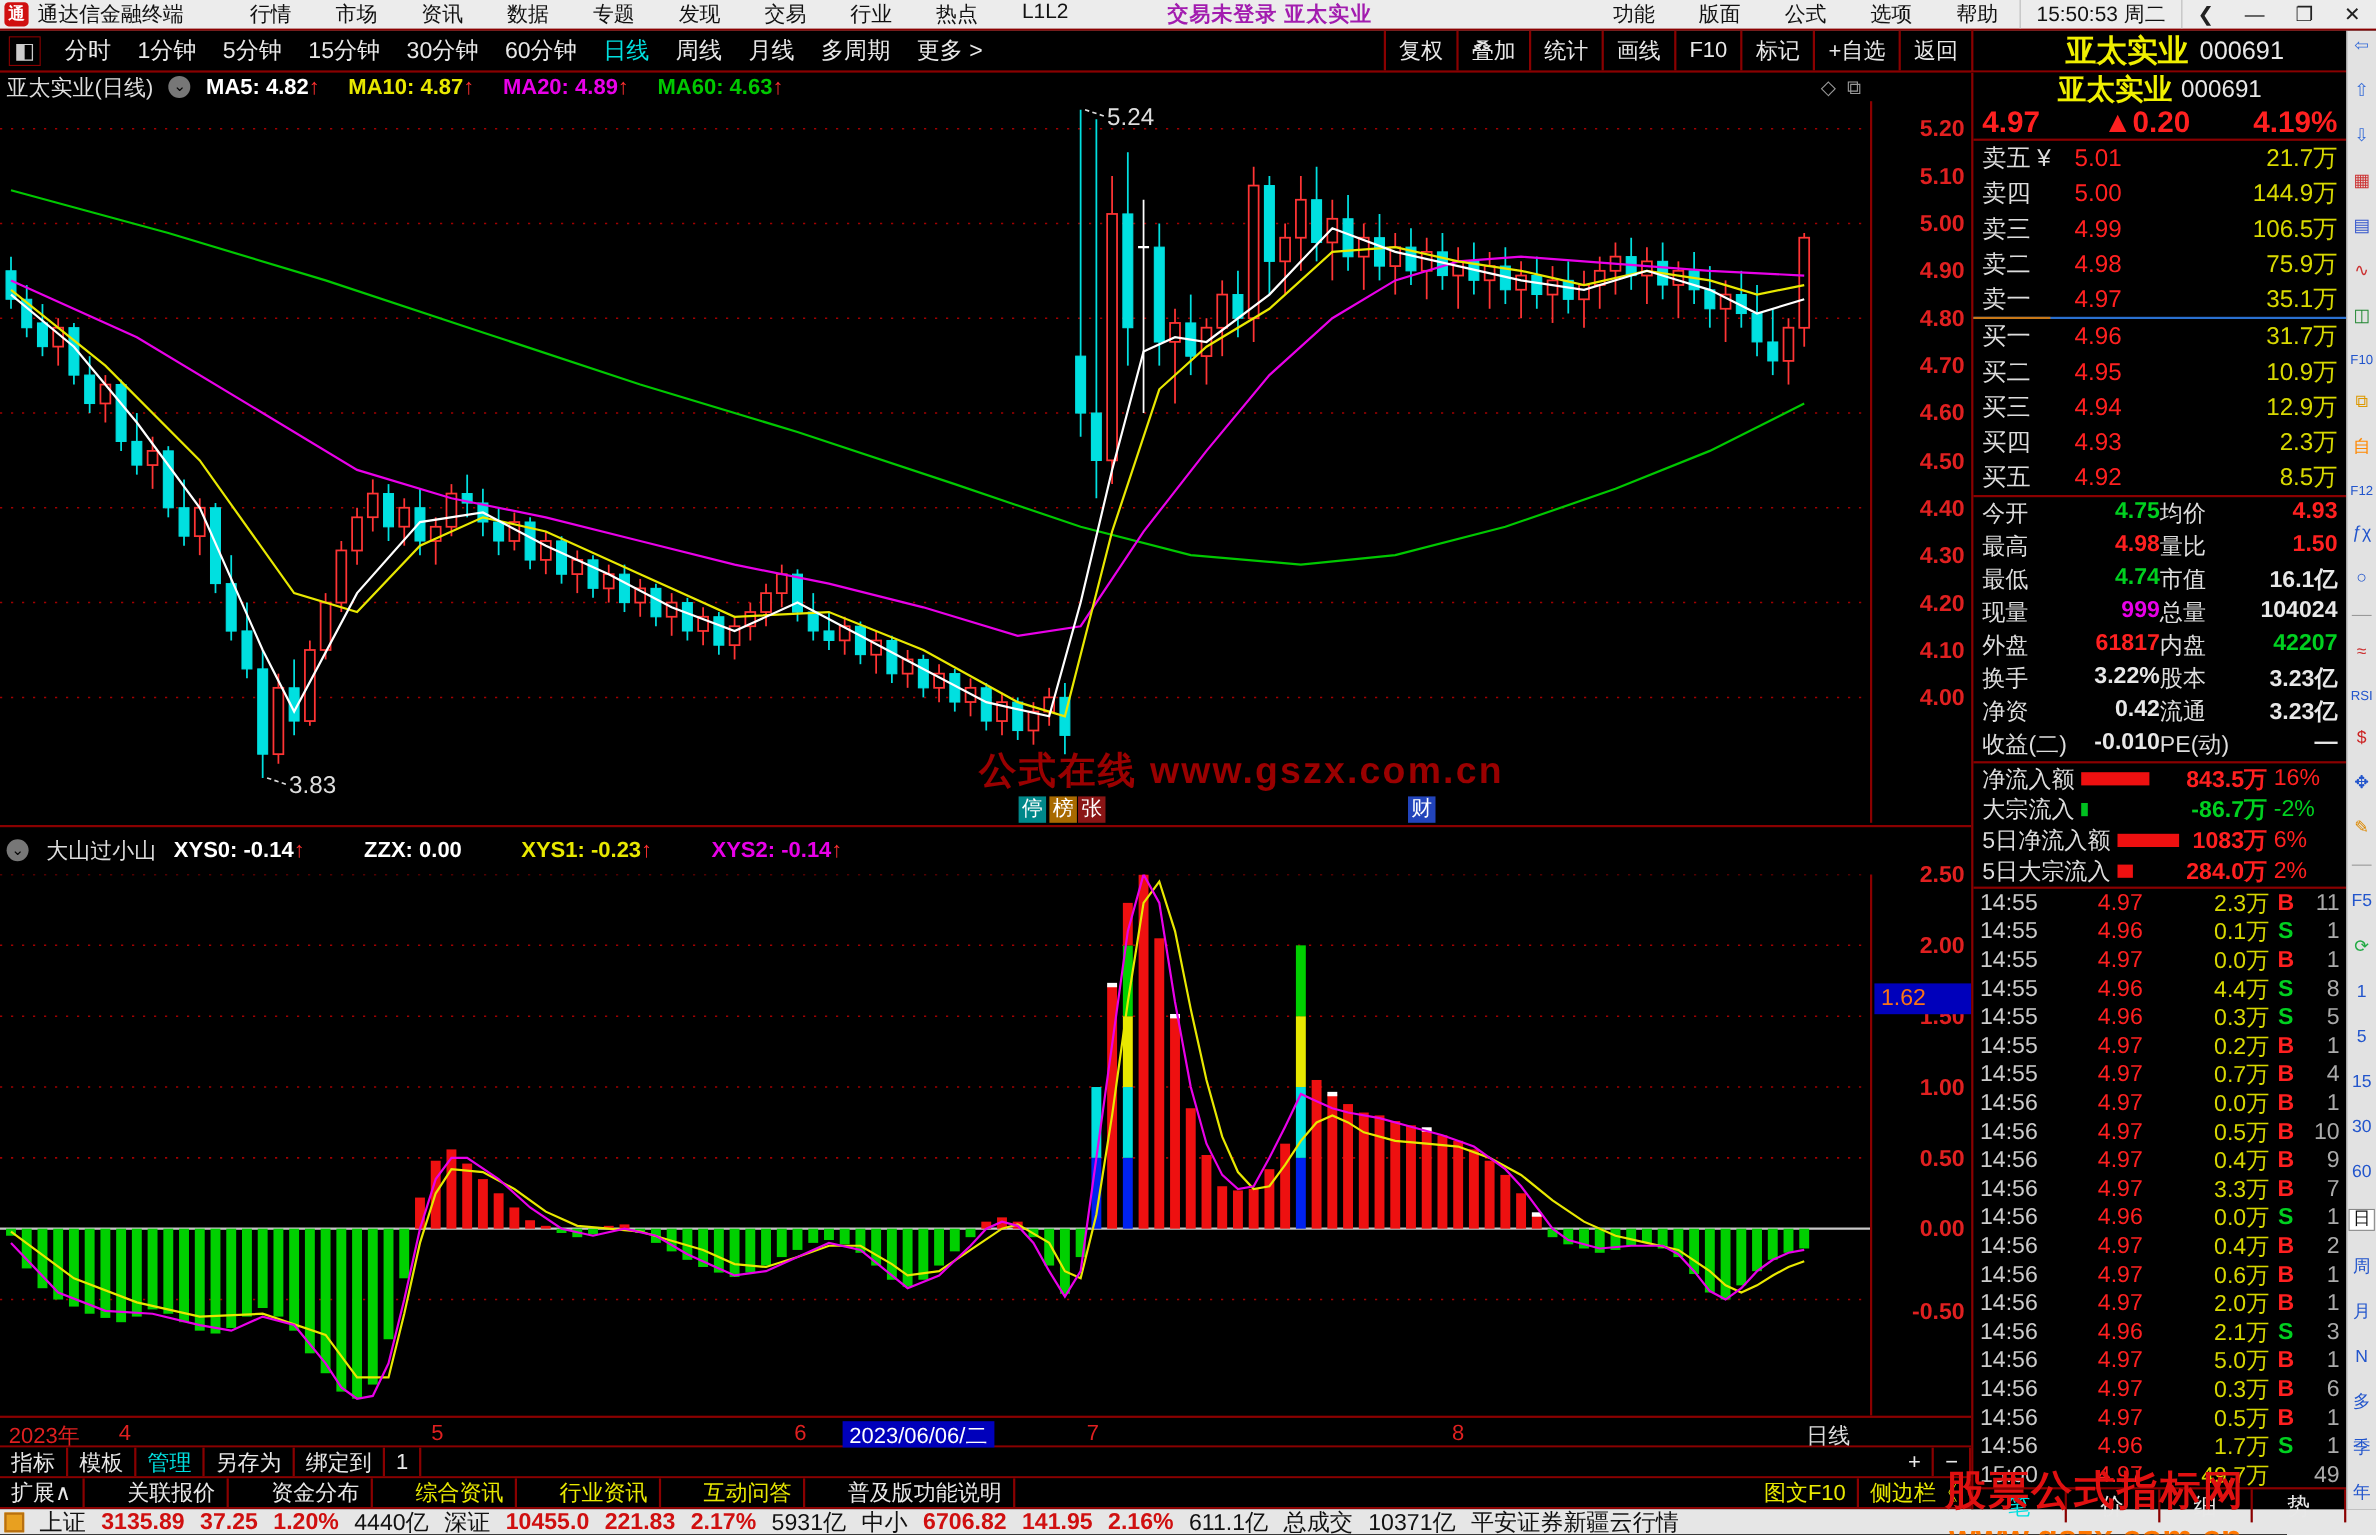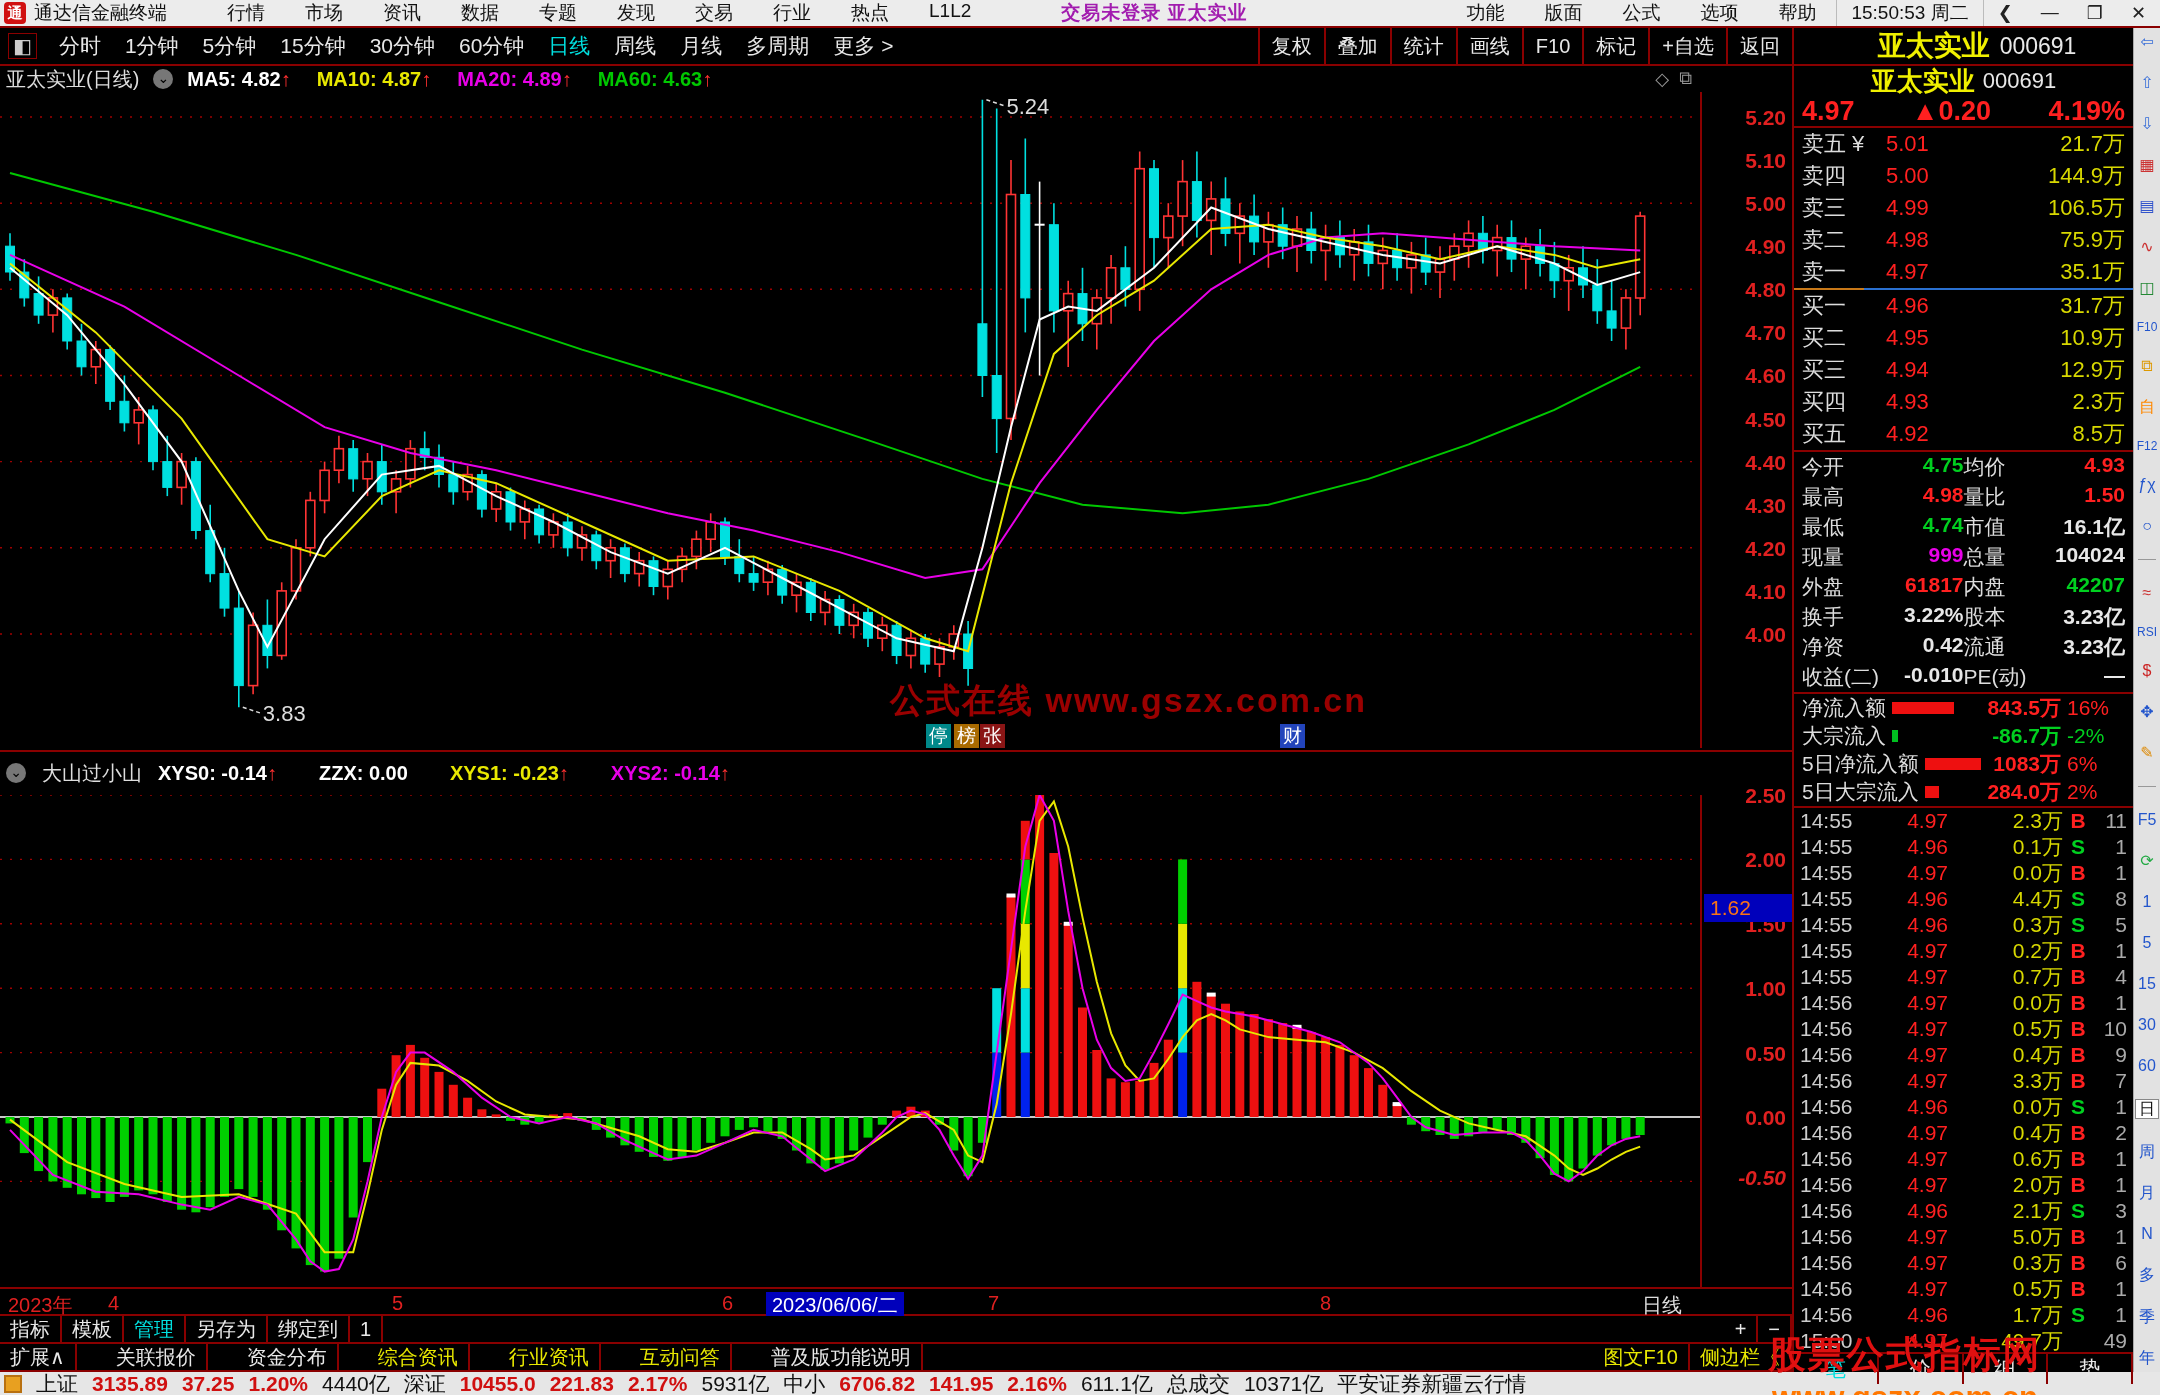--- a/index.html
+++ b/index.html
@@ -464,21 +464,21 @@
     <div class="event-tag" style="left: 954px; background: rgb(168, 106, 0);">榜</div>
     <div class="event-tag" style="left: 980px; background: rgb(138, 21, 21);">张</div>
     <div class="event-tag" style="left: 1280px; background: rgb(34, 68, 187);">财</div>
   </div>
 
 <div id="chart-divider" class="abs"></div>
 
 <div id="ind-header" class="abs">
   <span class="circ-icon">⌄</span>
   <span style="color:#ddd;">大山过小山</span>
-  <span id="ind-labels" style="display:flex;gap:42px;">
+  <span id="ind-labels" style="display:flex;gap:54px;">
       <span class="ma-label" style="color: rgb(255, 255, 255);">XYS0: -0.14<span class="up-arrow">↑</span></span>
       <span class="ma-label" style="color: rgb(255, 255, 255);">ZZX: 0.00</span>
       <span class="ma-label" style="color: rgb(232, 232, 0);">XYS1: -0.23<span class="up-arrow">↑</span></span>
       <span class="ma-label" style="color: rgb(232, 0, 232);">XYS2: -0.14<span class="up-arrow">↑</span></span>
     </span>
 </div>
 <svg id="ind-plot" class="abs" width="1700" height="492">
     <line x1="0" x2="1700" y1="0.0" y2="0.0" stroke="#a00000" stroke-dasharray="2,8" stroke-width="1.4"></line>
     <line x1="0" x2="1700" y1="64.4" y2="64.4" stroke="#a00000" stroke-dasharray="2,8" stroke-width="1.4"></line>
     <line x1="0" x2="1700" y1="128.8" y2="128.8" stroke="#a00000" stroke-dasharray="2,8" stroke-width="1.4"></line>
@@ -617,21 +617,21 @@
     <polyline points="10.0,324.6 67.2,367.1 124.4,389.0 181.6,401.9 238.8,399.3 296.0,418.6 324.6,457.2 353.2,457.2 367.5,399.3 381.8,334.9 396.1,289.8 410.4,267.9 439.0,270.5 467.6,285.9 496.2,306.5 524.8,319.4 553.4,322.0 582.0,324.6 639.2,341.3 667.8,354.2 696.4,356.8 725.0,347.8 753.6,337.5 782.2,337.5 810.8,354.2 825.1,364.5 853.7,360.6 882.3,341.3 910.9,322.0 925.2,318.1 953.8,334.9 968.1,360.6 982.4,367.1 996.7,309.1 1011.0,219.0 1025.3,115.9 1039.6,25.8 1053.9,6.4 1068.2,51.5 1082.5,122.4 1096.8,186.8 1111.1,238.3 1125.4,270.5 1139.7,285.9 1154.0,283.4 1168.3,264.0 1182.6,242.1 1196.9,225.4 1211.2,219.0 1225.5,225.4 1239.8,234.4 1268.4,242.1 1297.0,244.7 1325.6,247.3 1354.2,257.6 1382.8,273.1 1411.4,296.2 1440.0,315.6 1468.6,328.4 1497.2,334.9 1525.8,341.3 1554.4,360.6 1568.7,373.5 1583.0,380.0 1597.3,373.5 1611.6,364.5 1625.9,356.8 1640.2,351.6" fill="none" stroke="#e8e800" stroke-width="2"></polyline>
     <polyline points="10.0,334.9 52.9,380.0 95.8,396.7 138.7,399.3 181.6,409.6 210.2,414.7 238.8,401.9 267.4,409.6 296.0,444.4 310.3,466.3 324.6,476.6 338.9,474.0 353.2,444.4 367.5,386.4 381.8,322.0 396.1,276.9 410.4,257.6 424.7,257.6 453.3,276.9 481.9,302.7 510.5,322.0 539.1,328.4 567.7,322.0 596.3,328.4 624.9,345.2 653.5,358.1 667.8,364.5 696.4,360.6 725.0,347.8 753.6,334.9 782.2,341.3 810.8,364.5 825.1,376.1 853.7,364.5 882.3,337.5 896.6,322.0 910.9,315.6 925.2,319.4 939.5,334.9 953.8,360.6 968.1,383.8 982.4,360.6 996.7,257.6 1011.0,154.6 1025.3,51.5 1039.6,0.0 1053.9,25.8 1068.2,115.9 1082.5,193.2 1096.8,244.7 1111.1,273.1 1125.4,285.9 1139.7,283.4 1154.0,257.6 1168.3,229.3 1182.6,199.6 1196.9,206.1 1211.2,212.5 1225.5,216.4 1254.1,221.5 1282.7,229.3 1311.3,237.0 1339.9,247.3 1368.5,267.9 1382.8,283.4 1397.1,302.7 1411.4,322.0 1425.7,332.3 1454.3,340.0 1482.9,337.5 1511.5,337.5 1525.8,345.2 1540.1,360.6 1554.4,378.7 1568.7,386.4 1583.0,376.1 1597.3,360.6 1611.6,350.3 1625.9,343.9 1640.2,341.3" fill="none" stroke="#e800e8" stroke-width="2"></polyline>
   </svg>
 <div id="ind-axis" class="abs">
     <div class="axis-label" style="top: -11px;">2.50</div>
     <div class="axis-label" style="top: 53px;">2.00</div>
     <div class="axis-label" style="top: 118px;">1.50</div>
     <div class="axis-label" style="top: 182px;">1.00</div>
     <div class="axis-label" style="top: 247px;">0.50</div>
     <div class="axis-label" style="top: 311px;">0.00</div>
-    <div class="axis-label" style="top: 371px; font-style: italic;">-0.50</div>
+    <div class="axis-label" style="top: 386px;">-0.50</div>
     <div id="ind-highlight" style="top: 99px;">1.62</div>
   </div>
 
 <div id="timeline" class="abs">
   <div id="tl-items">
       <div class="tl-item" style="left: 8px;">2023年</div>
       <div class="tl-item" style="left: 108px;">4</div>
       <div class="tl-item" style="left: 392px;">5</div>
       <div class="tl-item" style="left: 722px;">6</div>
       <div class="tl-item hl" style="left: 766px;">2023/06/06/二</div>

